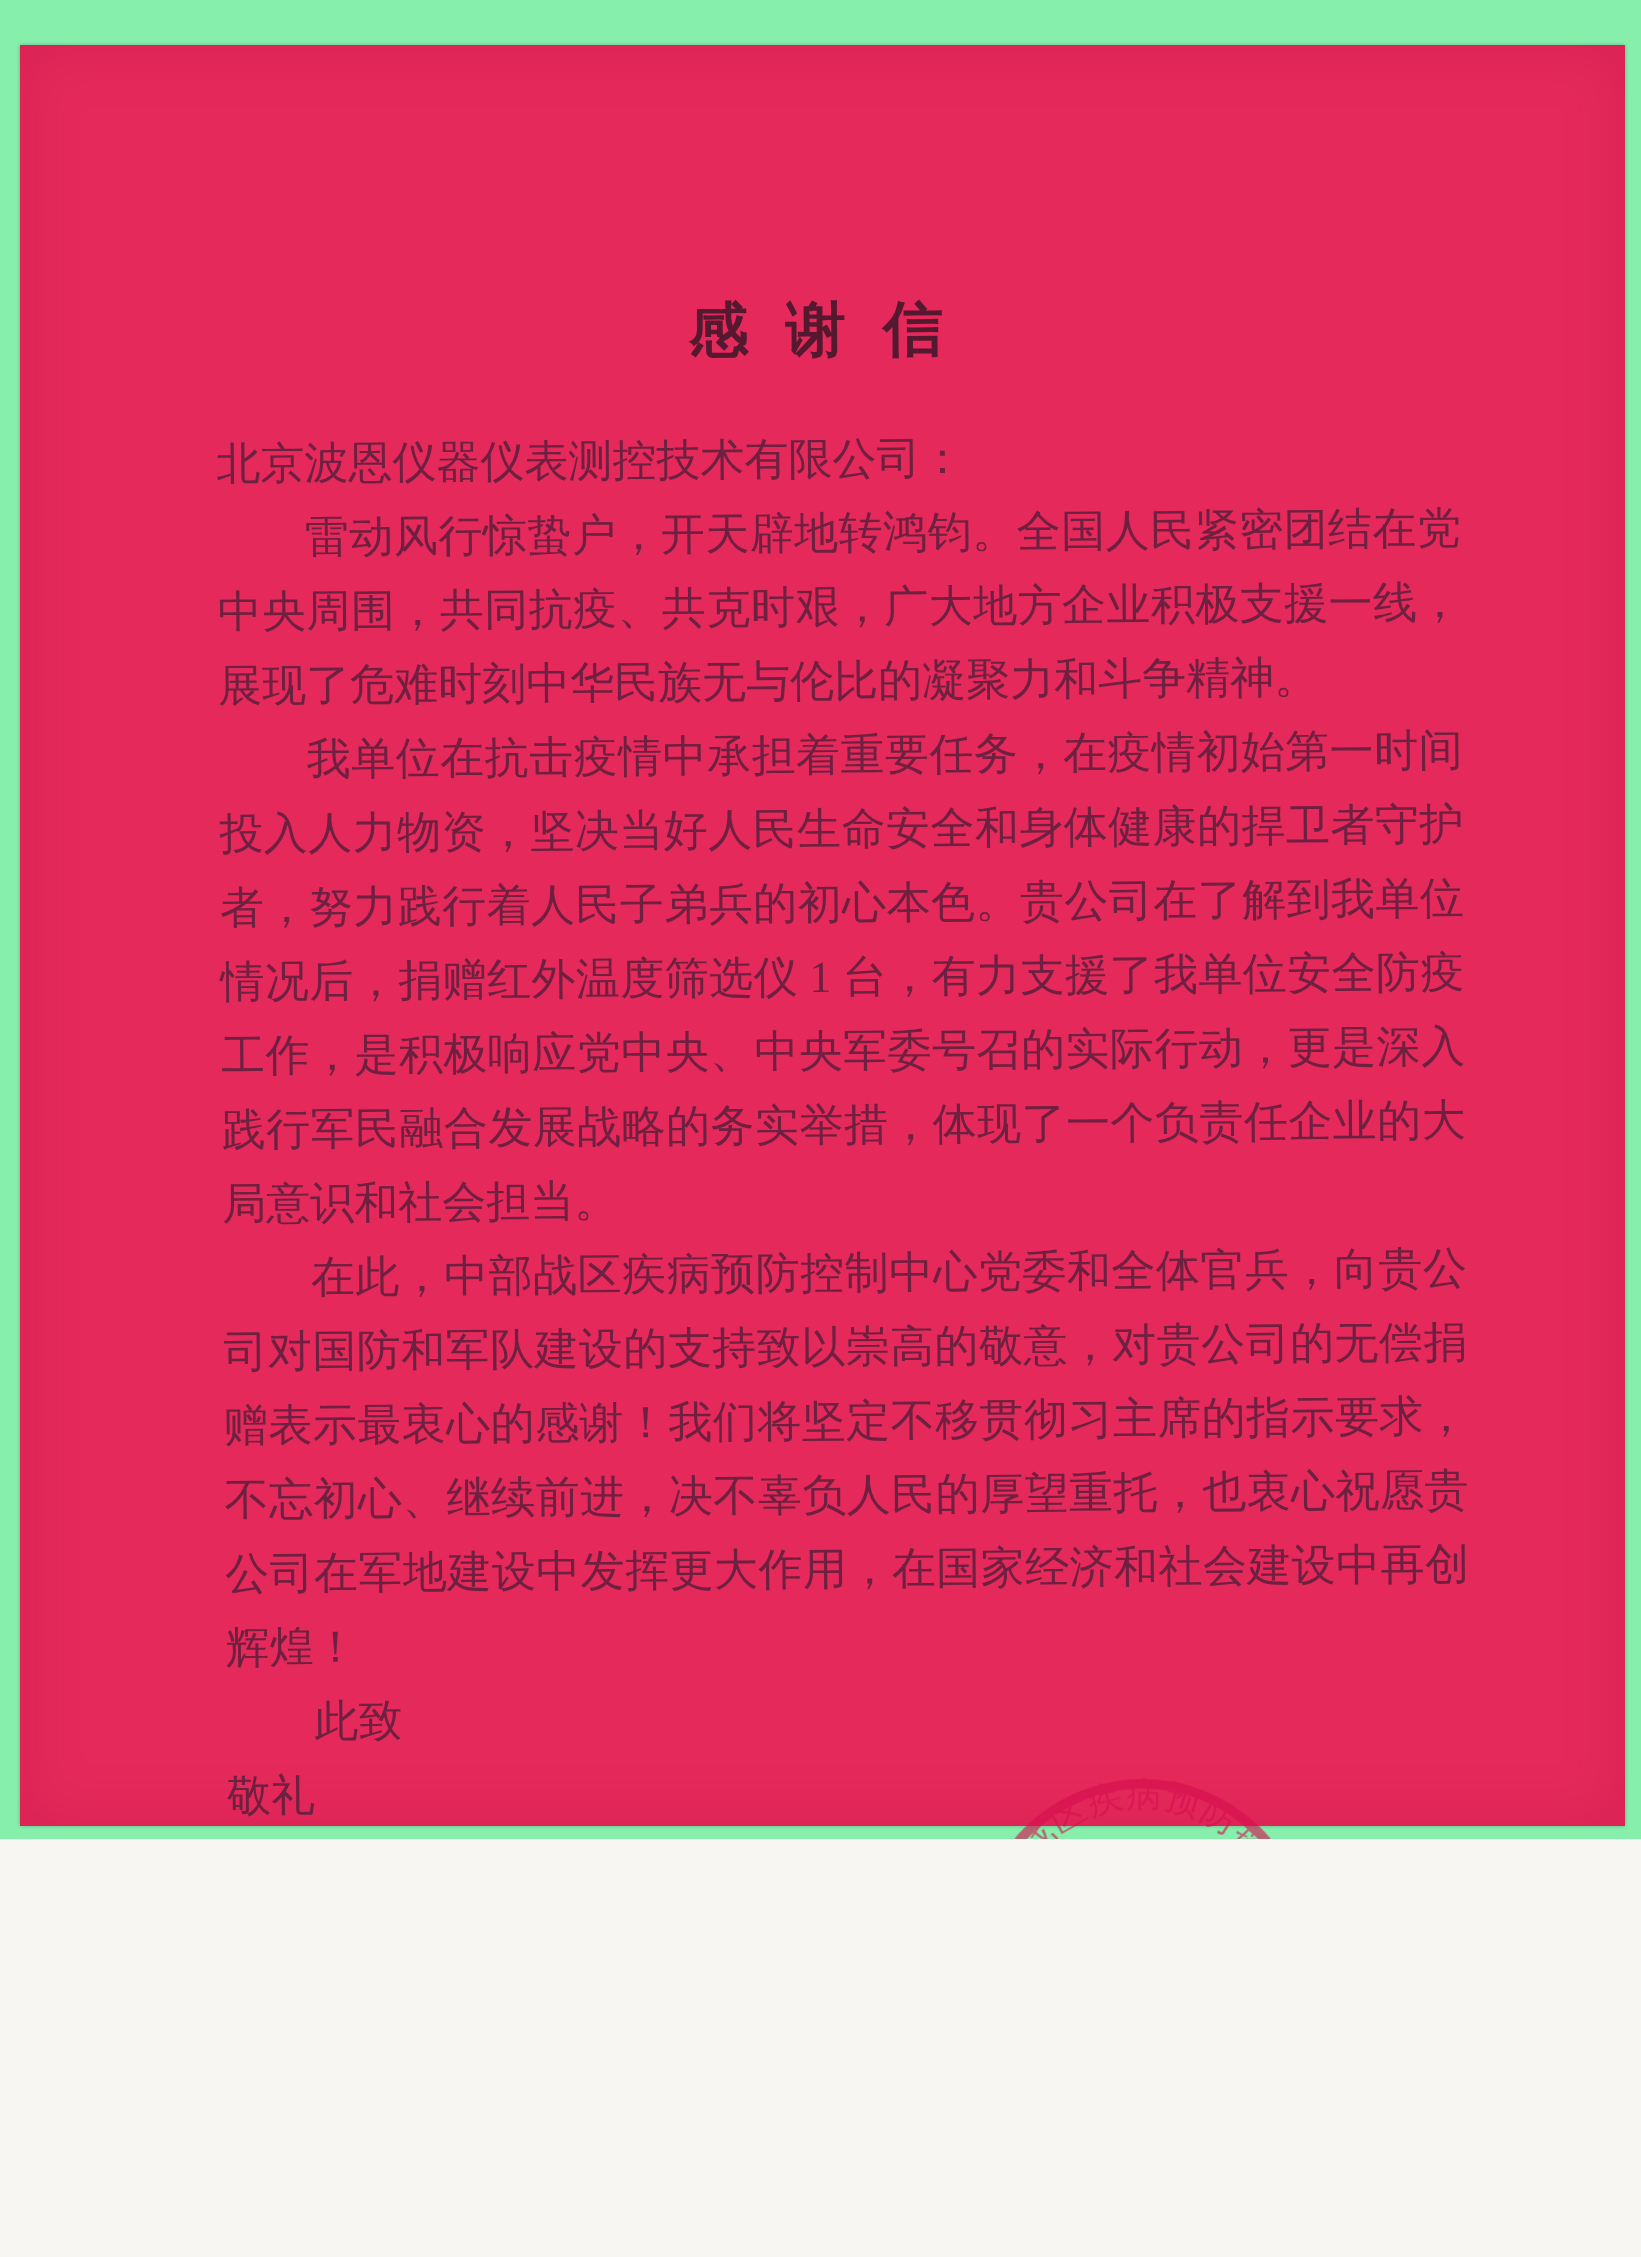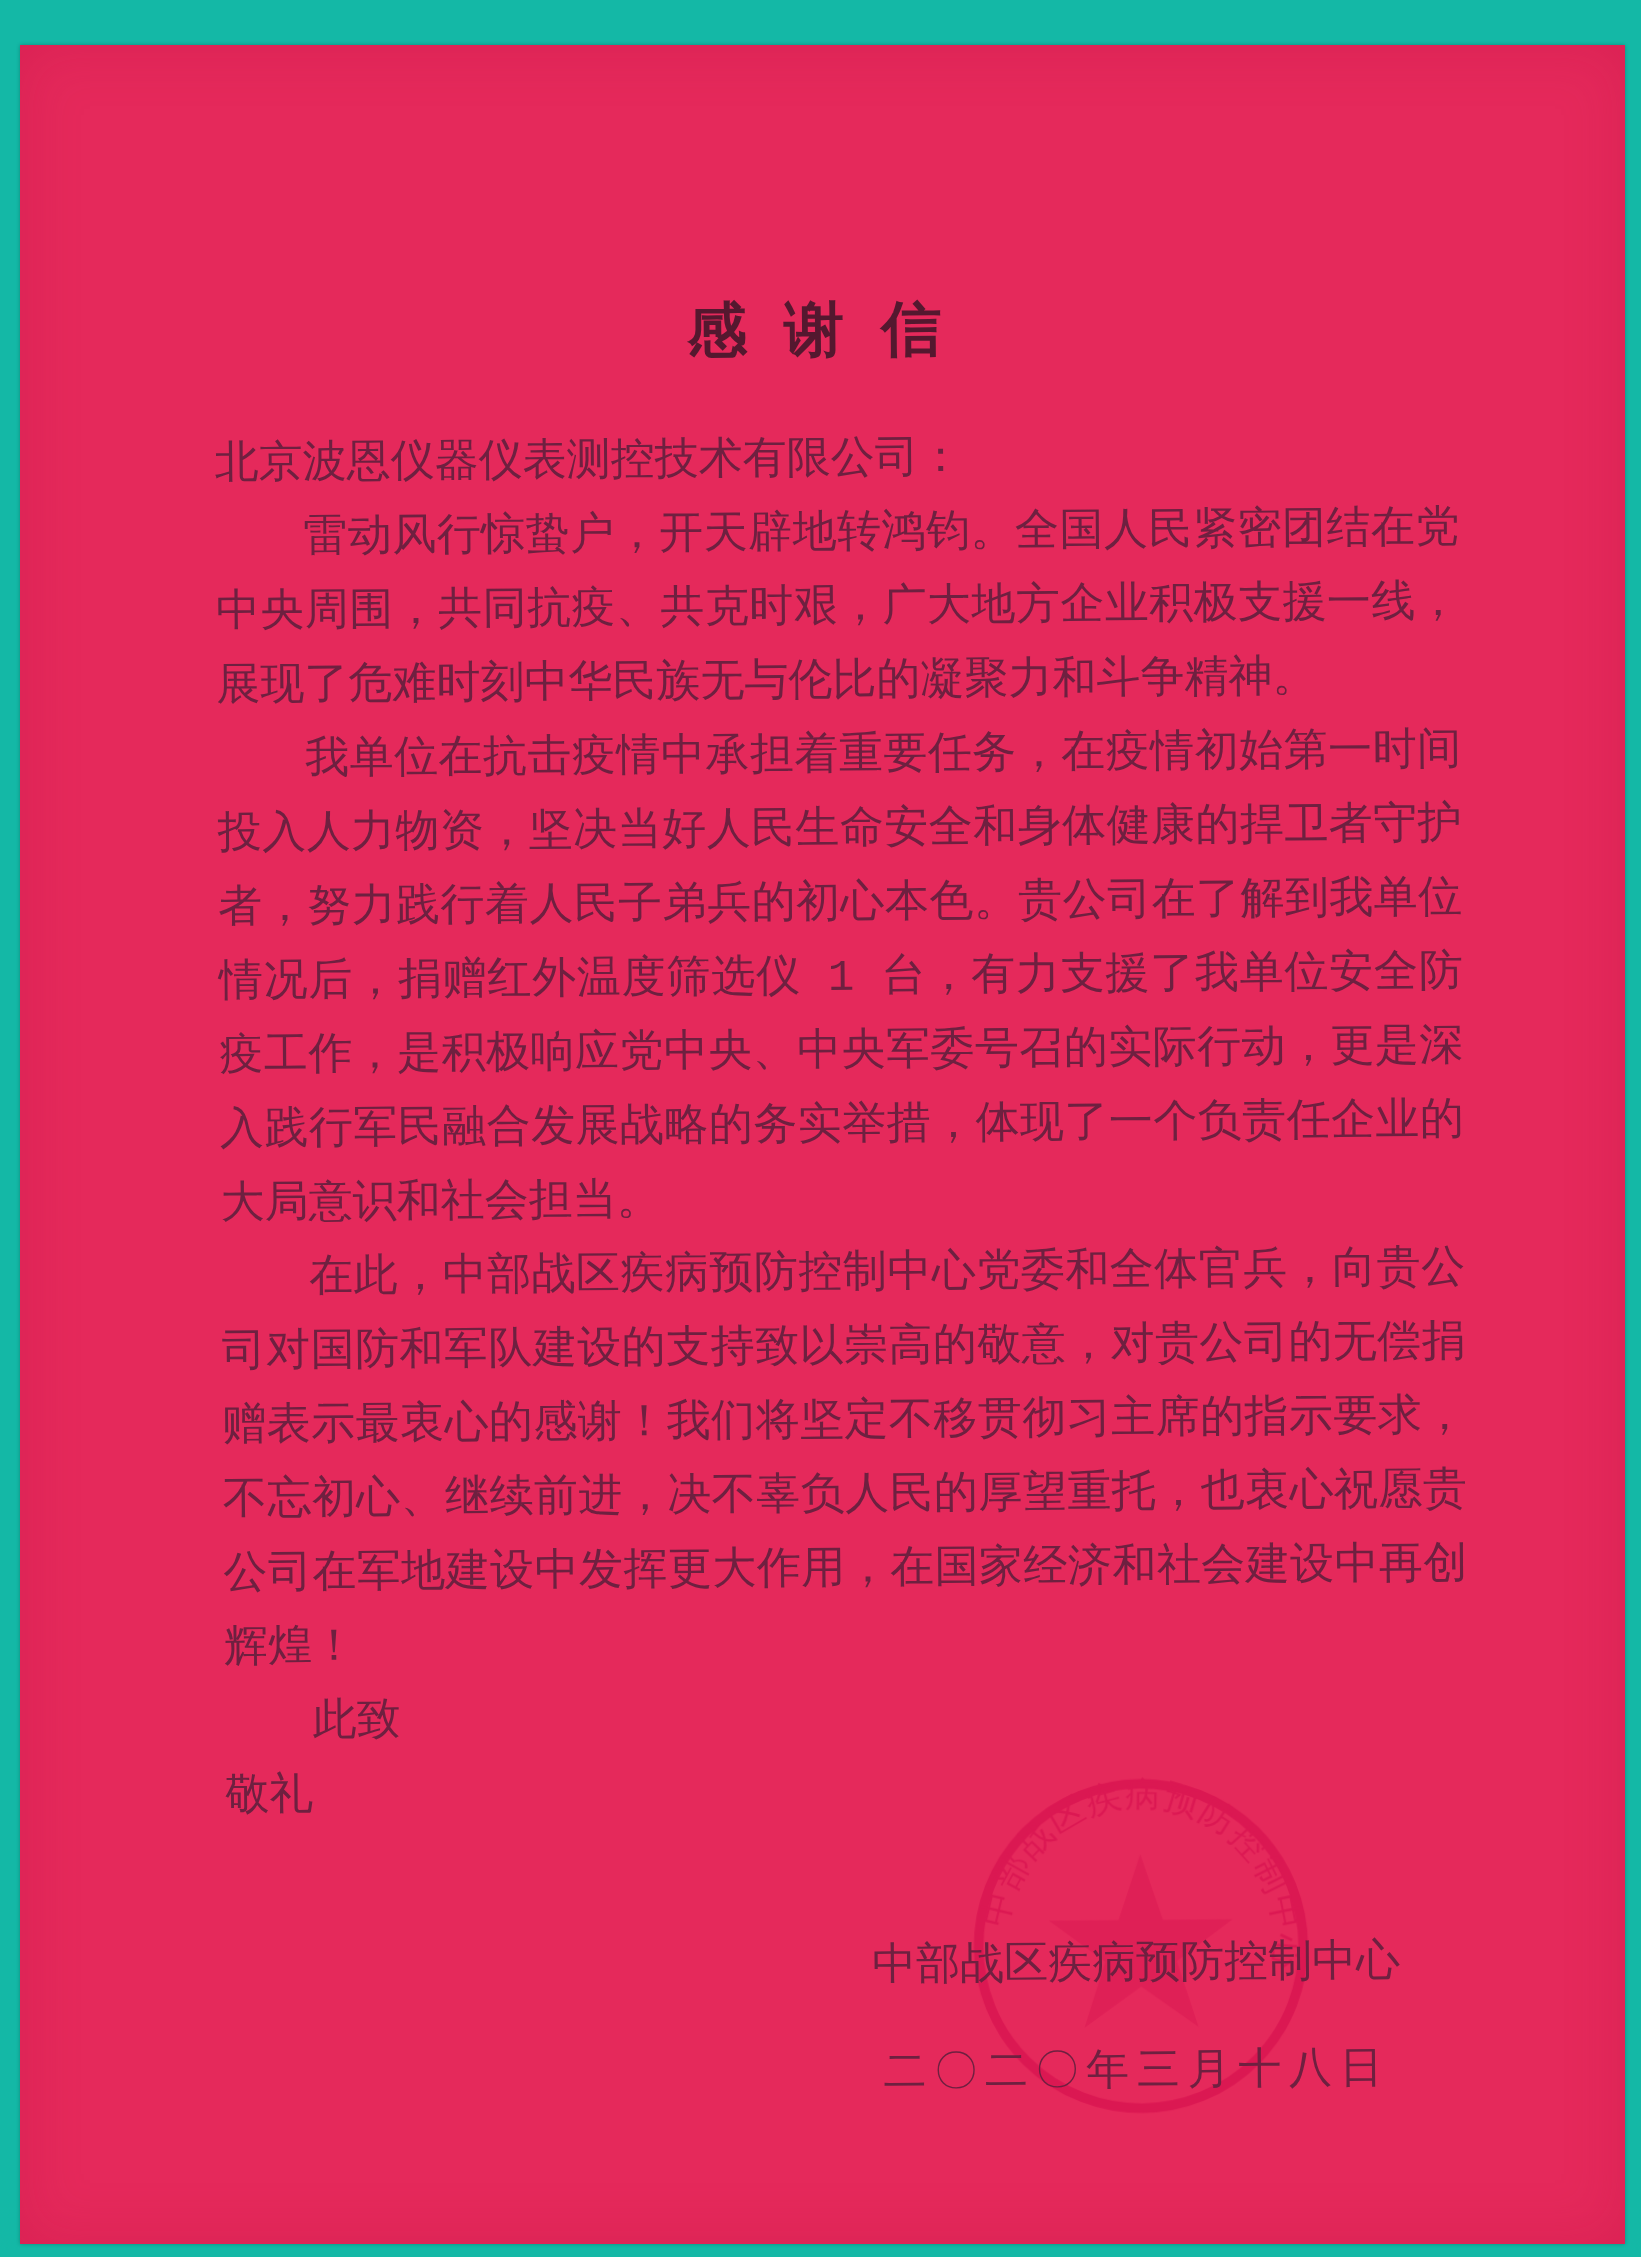--- a/index.html
+++ b/index.html
@@ -4,24 +4,23 @@
 <style>
   html, body {
     margin: 0;
     padding: 0;
     background: #f7f6f3;
     font-family: "Liberation Serif", serif;
   }
   .scan {
     position: relative;
     width: 1641px;
-    height: 2257px;
-    background: #14b8a6;
+    height: 1839px;
+    background: #86efac;
     overflow: hidden;
-    font-family: Liberation Mono, monospace;
   }
   .paper {
     position: absolute;
     left: 20px;
     top: 45px;
     right: 16.4px;
     bottom: 12.6px;
     background: #e5295b;
     box-shadow: inset 0 0 58px rgba(180, 10, 60, 0.25), 0 0 3.9px rgba(0,0,0,0.25);
   }

